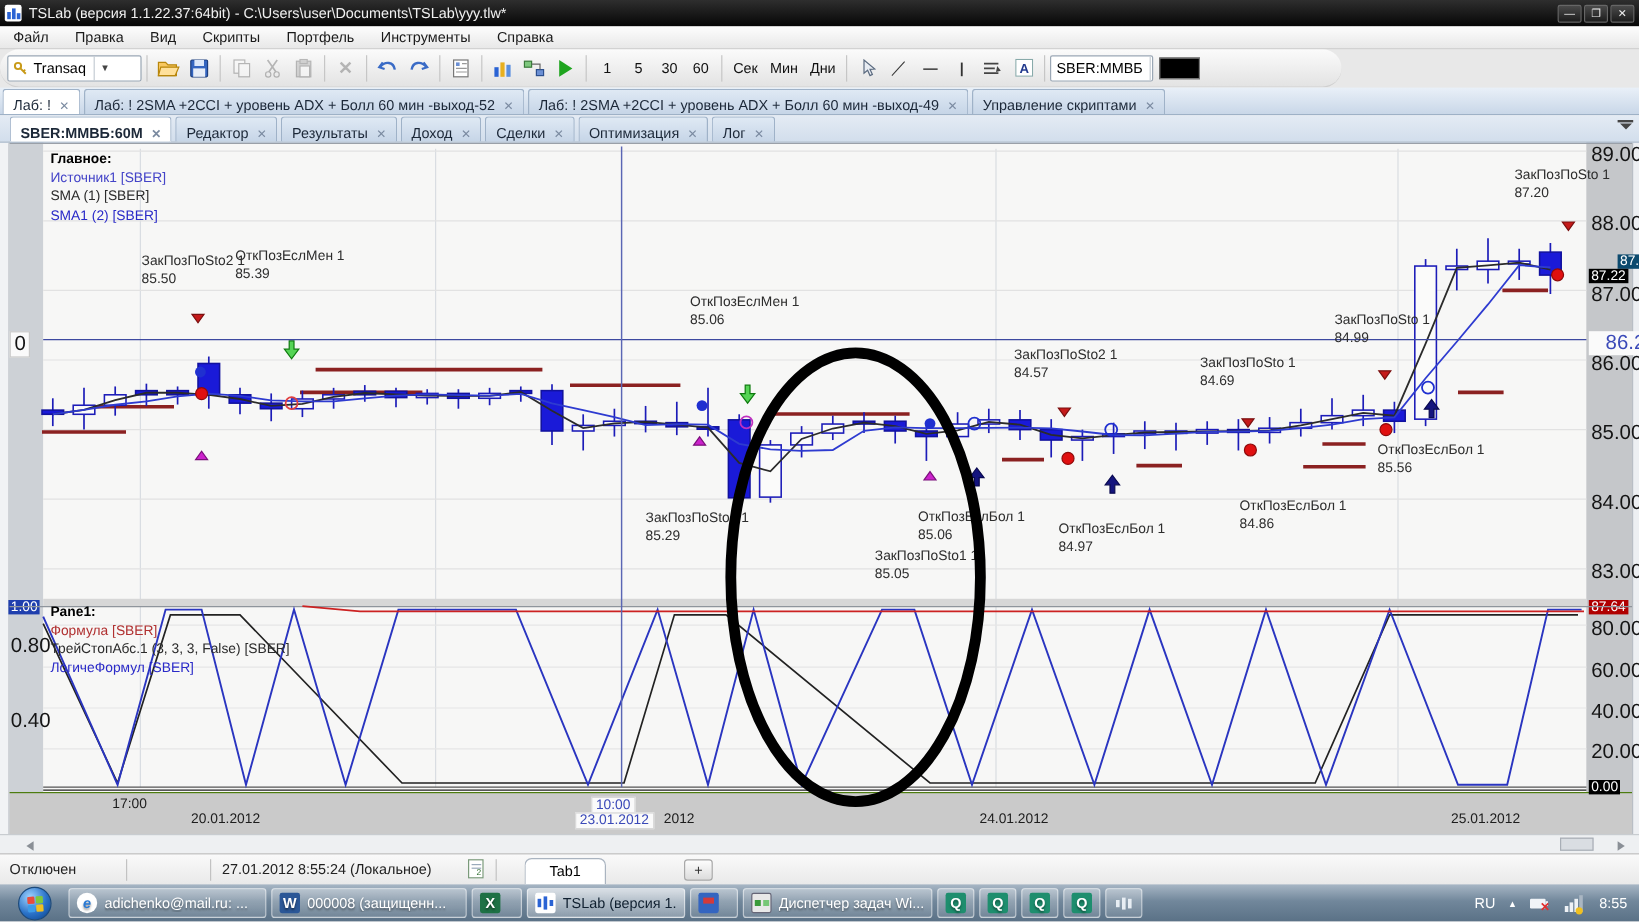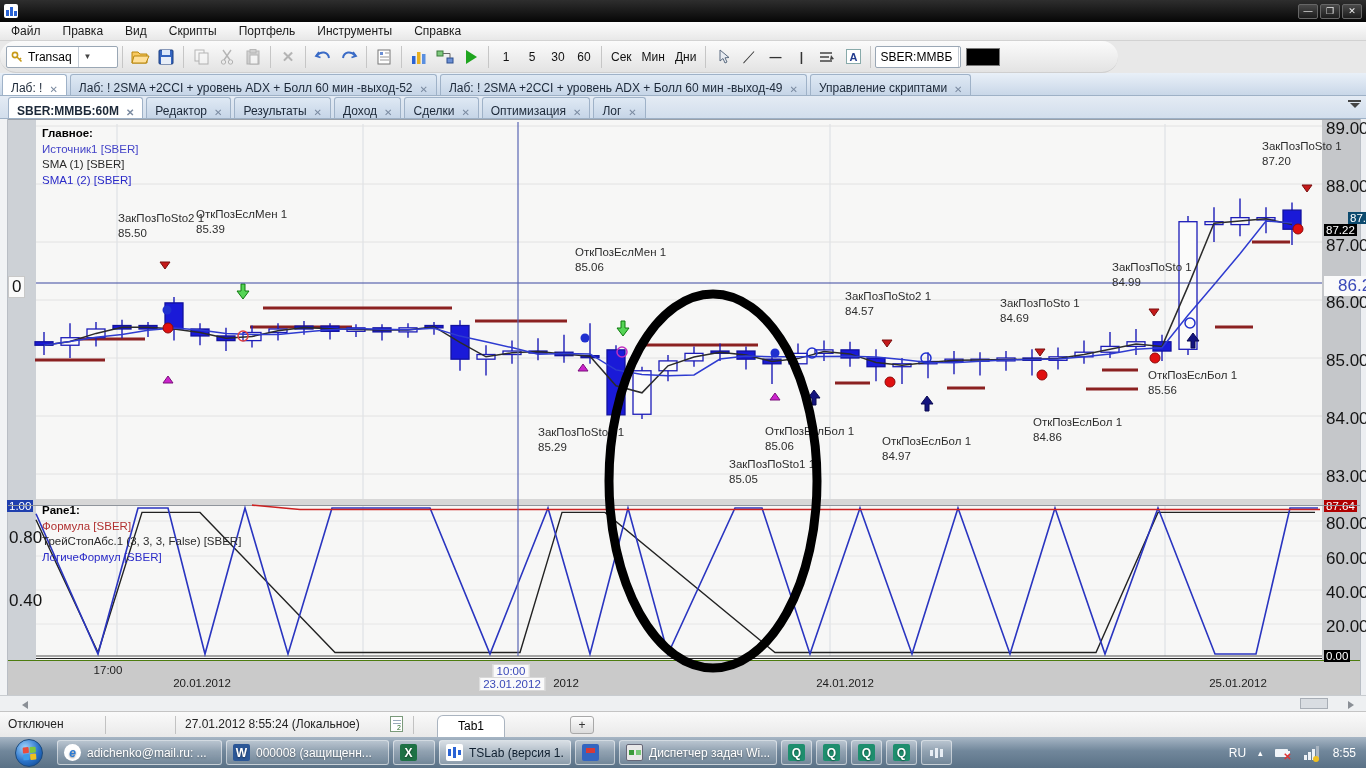--- a/index.html
+++ b/index.html
@@ -67,20 +67,21 @@
 </style>
 </head>
 <body>
 
 <div id="titlebar" class="abs">
   <div id="appicon">
     <i style="left:2px;height:6px"></i>
       <i style="left:6px;height:9px"></i>
       <i style="left:10px;height:5px"></i>
   </div>
+  <span class="ttl">TSLab (версия 1.1.22.37:64bit) - C:\Users\user\Documents\TSLab\yyy.tlw*</span>
   <span style="margin-left:auto;display:flex;padding-right:4px">
     <span class="winbtn">—</span>
     <span class="winbtn">❐</span>
     <span class="winbtn">✕</span>
   </span>
 </div>
 
 <div id="menubar" class="abs">
     <span class="menuitem">Файл</span>
     <span class="menuitem">Правка</span>
@@ -271,21 +272,21 @@
   <div style="width:0;height:0;margin:1px auto 0;border-left:5px solid transparent;border-right:5px solid transparent;border-top:5px solid #444"></div>
 </div>
 
 <div class="abs leftstrip"></div>
 <div class="abs gutter"></div>
 <div class="abs plotbg"></div>
 <div class="abs axisband"></div>
 <div class="abs rightstrip"></div>
 <div id="timeband" class="abs">
     <div class="timelbl" style="left: 100px; top: 3px;">17:00</div>
-    <div class="timelbl" style="left: 194px; top: 16px;">20.01.2012</div>
+    <div class="timelbl" style="left: 180px; top: 16px;">20.01.2012</div>
     <div class="timelbl hl" style="left: 503px; top: 3px;">10:00</div>
     <div class="timelbl hl" style="left: 504px; top: 16px;">23.01.2012</div>
     <div class="timelbl" style="left: 558px; top: 16px;">2012</div>
     <div class="timelbl" style="left: 837px; top: 16px;">24.01.2012</div>
     <div class="timelbl" style="left: 1230px; top: 16px;">25.01.2012</div>
   </div>
 <div id="scrollstrip" class="abs">
   <span class="abs" style="left:22px;top:5px;width:0;height:0;border-top:4px solid transparent;border-bottom:4px solid transparent;border-right:6px solid #8a8f96"></span>
   <span class="abs" style="left:1300px;top:2px;width:28px;height:11px;background:#d9dde2;border:1px solid #a8aeb6"></span>
   <span class="abs" style="left:1348px;top:5px;width:0;height:0;border-top:4px solid transparent;border-bottom:4px solid transparent;border-left:6px solid #8a8f96"></span>

